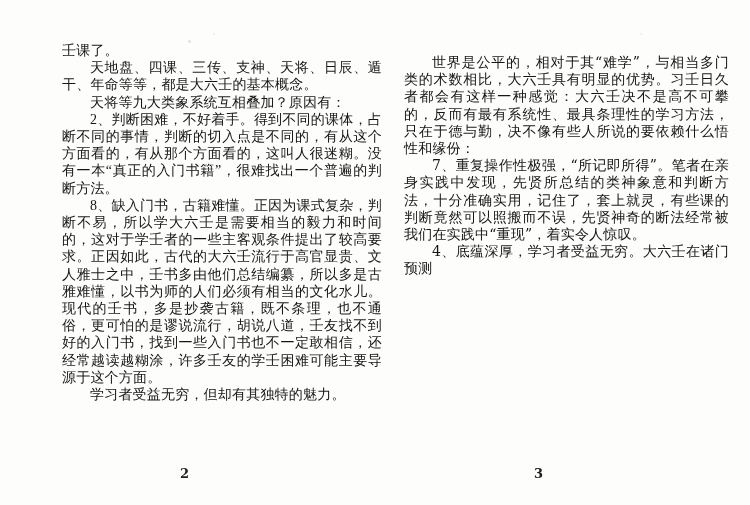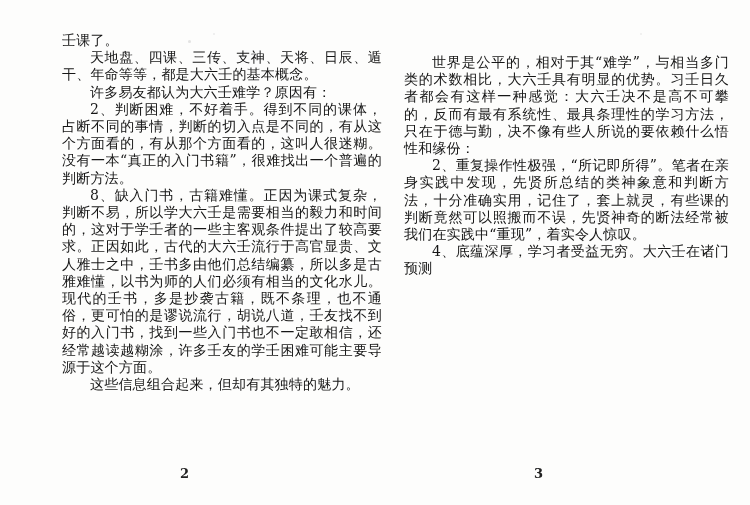--- a/index.html
+++ b/index.html
@@ -21,21 +21,21 @@
     top: 0;
     bottom: 0;
   }
   .page-left  { left: 62px;  width: 320px; }
   .page-right { left: 404px; width: 325px; }
   .textblock {
     position: absolute;
     left: 0;
     right: 0;
   }
-  .page-left  .textblock { top: 32px; }
+  .page-left  .textblock { top: 42px; font-family: Liberation Serif, serif; }
   .page-right .textblock { top: 54px; }
   .textblock p {
     margin: 0;
     font-size: 14px;
     line-height: 17.2px;
     text-align: justify;
     text-indent: 2em;
     letter-spacing: 0.2px;
     font-weight: 500;
   }
@@ -65,30 +65,30 @@
 <div class="scan">
 
   <span class="speck speck-a"></span>
   <span class="speck speck-b"></span>
   <span class="speck speck-c"></span>
 
   <div class="page page-left">
     <div class="textblock">
       <p class="noindent">壬课了。</p>
       <p>天地盘、四课、三传、支神、天将、日辰、遁干、年命等等，都是大六壬的基本概念。</p>
-      <p>许多易友都认为大六壬难学？原因有：</p>
+      <p>天将等九大类象系统互相叠加？原因有：</p>
       <p>2、判断困难，不好着手。得到不同的课体，占断不同的事情，判断的切入点是不同的，有从这个方面看的，有从那个方面看的，这叫人很迷糊。没有一本“真正的入门书籍”，很难找出一个普遍的判断方法。</p>
       <p>8、缺入门书，古籍难懂。正因为课式复杂，判断不易，所以学大六壬是需要相当的毅力和时间的，这对于学壬者的一些主客观条件提出了较高要求。正因如此，古代的大六壬流行于高官显贵、文人雅士之中，壬书多由他们总结编纂，所以多是古雅难懂，以书为师的人们必须有相当的文化水儿。现代的壬书，多是抄袭古籍，既不条理，也不通俗，更可怕的是谬说流行，胡说八道，壬友找不到好的入门书，找到一些入门书也不一定敢相信，还经常越读越糊涂，许多壬友的学壬困难可能主要导源于这个方面。</p>
-      <p>这些信息组合起来，但却有其独特的魅力。</p>
+      <p>学习者受益无穷，但却有其独特的魅力。</p>
     </div>
     <div class="pageno">2</div>
   </div>
 
   <div class="page page-right">
     <div class="textblock">
       <p>世界是公平的，相对于其“难学”，与相当多门类的术数相比，大六壬具有明显的优势。习壬日久者都会有这样一种感觉：大六壬决不是高不可攀的，反而有最有系统性、最具条理性的学习方法，只在于德与勤，决不像有些人所说的要依赖什么悟性和缘份：</p>
-      <p>2、重复操作性极强，“所记即所得”。笔者在亲身实践中发现，先贤所总结的类神象意和判断方法，十分准确实用，记住了，套上就灵，有些课的判断竟然可以照搬而不误，先贤神奇的断法经常被我们在实践中“重现”，着实令人惊叹。</p>
+      <p>7、重复操作性极强，“所记即所得”。笔者在亲身实践中发现，先贤所总结的类神象意和判断方法，十分准确实用，记住了，套上就灵，有些课的判断竟然可以照搬而不误，先贤神奇的断法经常被我们在实践中“重现”，着实令人惊叹。</p>
       <p>4、底蕴深厚，学习者受益无穷。大六壬在诸门预测</p>
     </div>
     <div class="pageno">3</div>
   </div>
 
 </div>
 
 </body></html>

